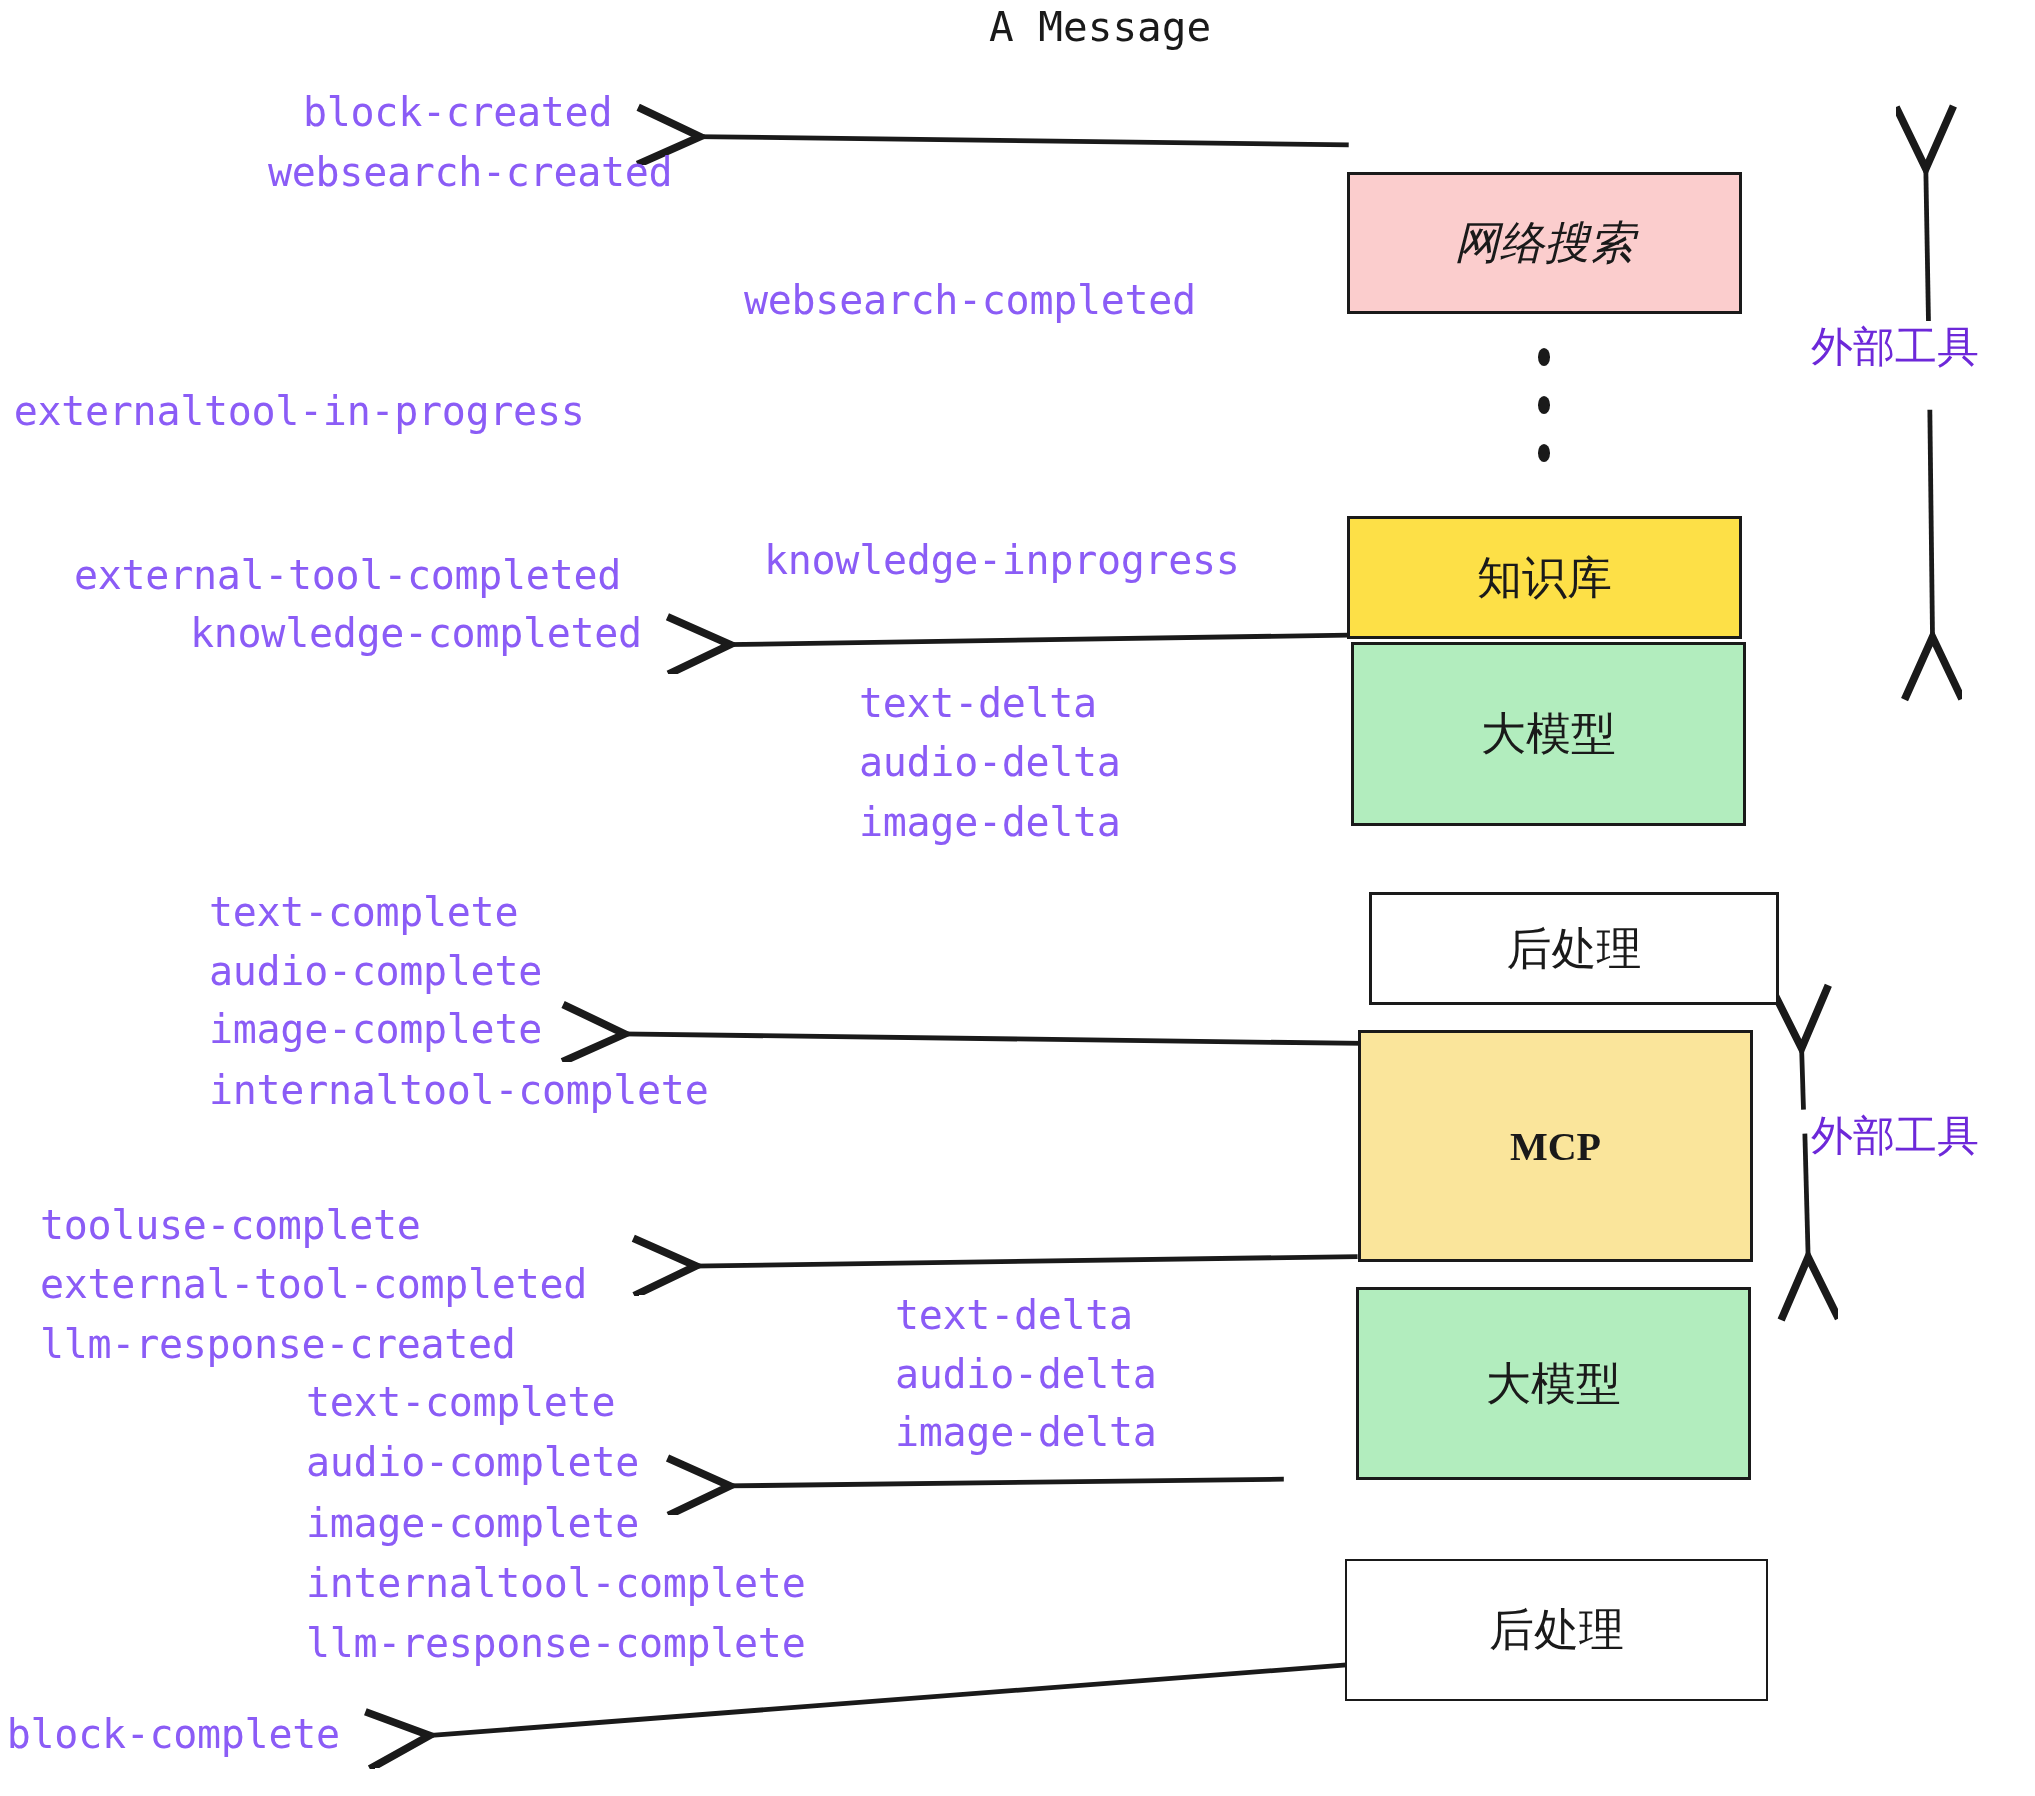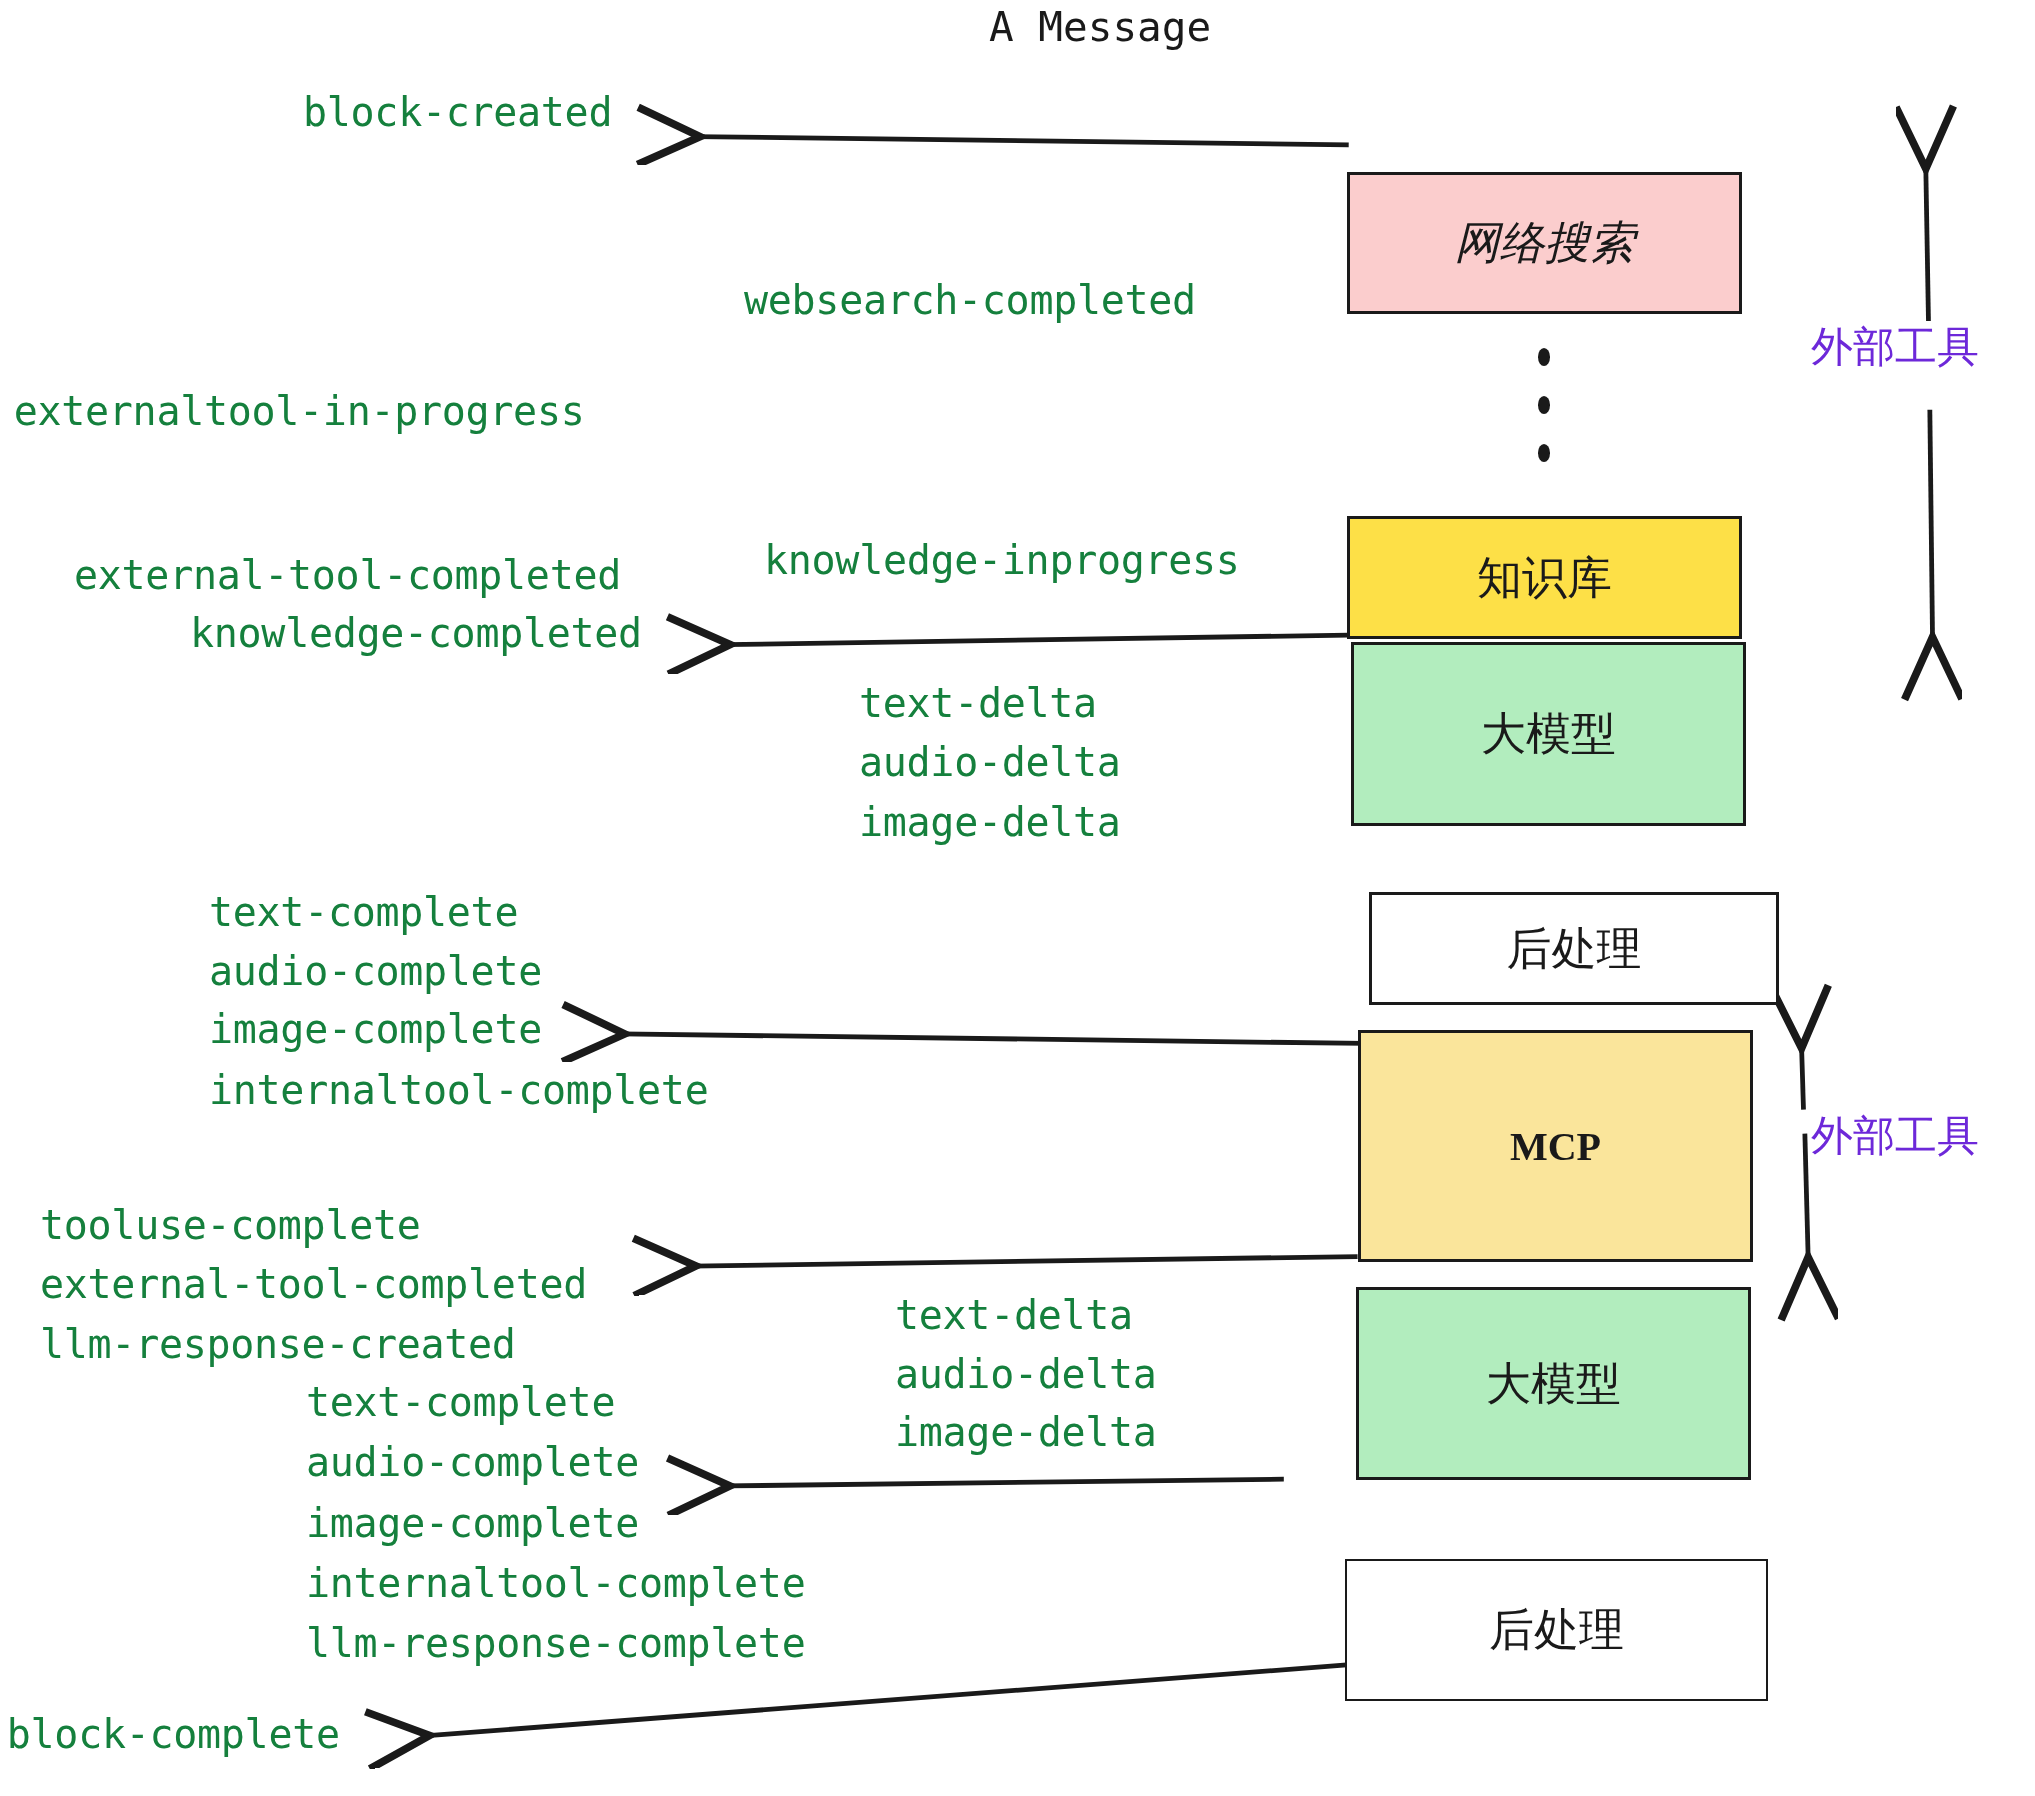--- a/index.html
+++ b/index.html
@@ -1,18 +1,18 @@
 <!DOCTYPE html>
 <html style="font-size:11px"><head>
 <meta charset="utf-8">
 <style>
   html,body{margin:0;padding:0;background:#fff;}
   #root{position:relative;width:2035px;height:1796px;background:#ffffff;overflow:hidden;
         font-family:"DejaVu Sans Mono", monospace;}
-  .lbl{position:absolute;white-space:pre;color:#15803d;font-family:"DejaVu Sans Mono","Liberation Mono",monospace;
+  .lbl{position:absolute;white-space:pre;color:#8b5cf6;font-family:"DejaVu Sans Mono","Liberation Mono",monospace;
        font-size:40px;letter-spacing:-0.3px;line-height:1;}
   .title{position:absolute;white-space:pre;color:#1a1a1a;
          font-family:"DejaVu Sans Mono","Liberation Mono",monospace;font-size:41px;line-height:1;}
   .box{position:absolute;box-sizing:border-box;border:3.4px solid #1a1a1a;display:flex;
        align-items:center;justify-content:center;}
   .box span{font-family:"DejaVu Sans","Liberation Sans",sans-serif;font-size:45px;color:#1a1a1a;font-weight:400;}
   .box.mcp span{font-family:Liberation Serif, serif;font-size:40px;font-weight:700;}
   .sidelbl{position:absolute;white-space:pre;color:#6d28d9;
            font-family:"DejaVu Sans","Liberation Sans",sans-serif;font-size:42px;line-height:1;}
   .dot{position:absolute;width:12.3px;height:18px;border-radius:50%;background:#1a1a1a;}
@@ -78,20 +78,21 @@
   </div>
 
   <div class="dot" style="left:1538px;top:348px;"></div>
   <div class="dot" style="left:1538px;top:396px;"></div>
   <div class="dot" style="left:1538px;top:444px;"></div>
 
   <div class="sidelbl" style="left:1811px;top:326px;">外部工具</div>
   <div class="sidelbl" style="left:1811px;top:1115px;">外部工具</div>
 
   <div class="lbl" style="left:303px;top:92px;">block-created</div>
+  <div class="lbl" style="left:268px;top:152px;">websearch-created</div>
   <div class="lbl" style="left:744px;top:280px;">websearch-completed</div>
   <div class="lbl" style="left:13.7px;top:391px;">externaltool-in-progress</div>
   <div class="lbl" style="left:764px;top:540px;">knowledge-inprogress</div>
   <div class="lbl" style="left:74px;top:555px;">external-tool-completed</div>
   <div class="lbl" style="left:190px;top:613px;">knowledge-completed</div>
   <div class="lbl" style="left:859px;top:683px;">text-delta</div>
   <div class="lbl" style="left:859px;top:742px;">audio-delta</div>
   <div class="lbl" style="left:859px;top:802px;">image-delta</div>
   <div class="lbl" style="left:209px;top:892px;">text-complete</div>
   <div class="lbl" style="left:209px;top:951px;">audio-complete</div>

